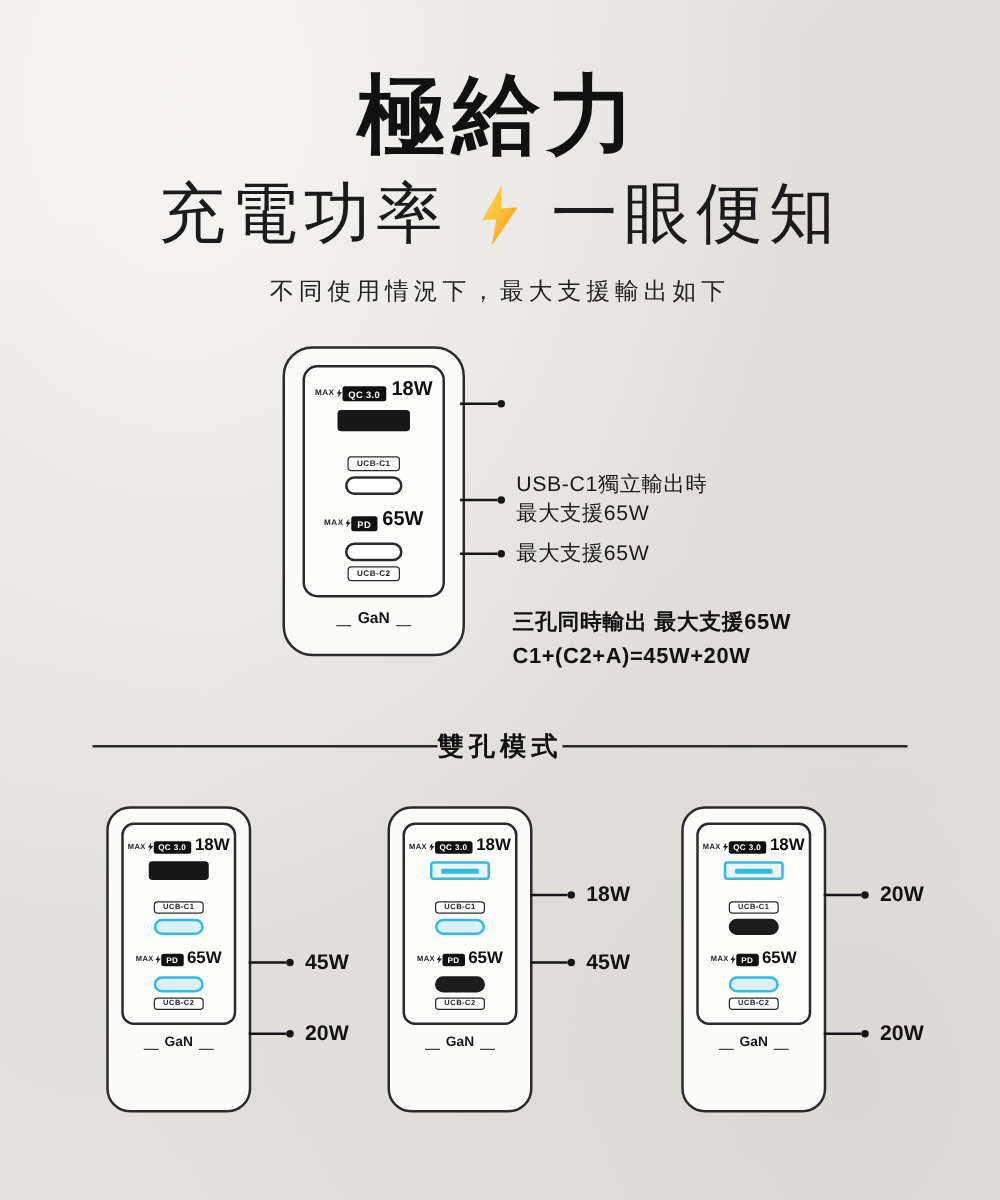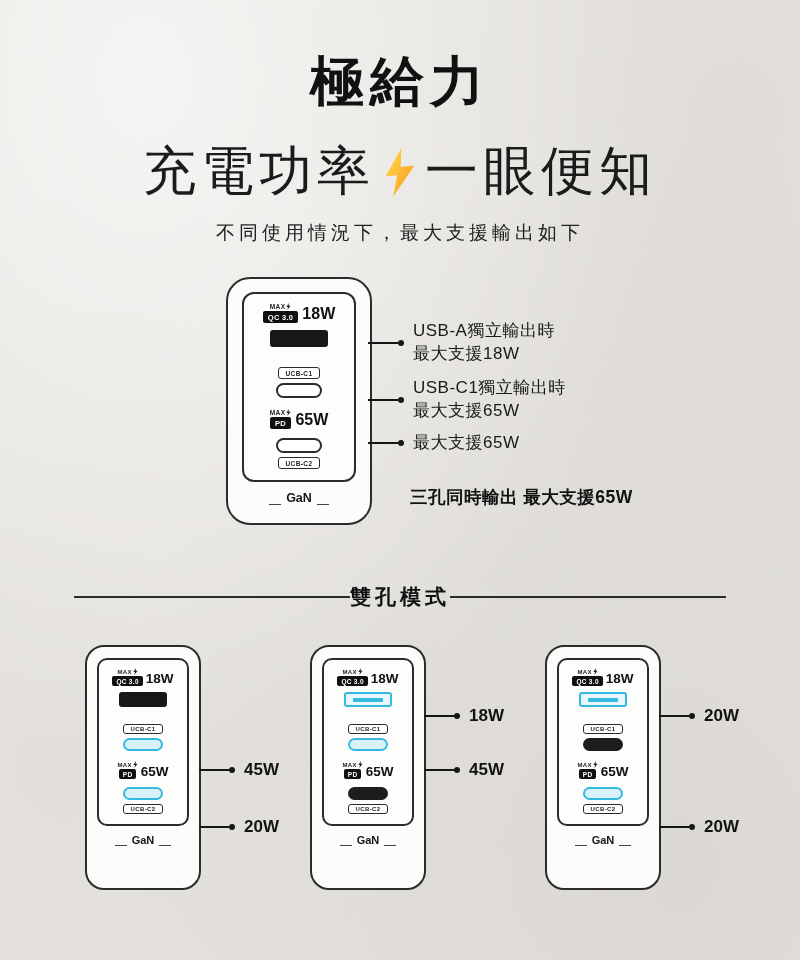--- a/index.html
+++ b/index.html
@@ -12,25 +12,25 @@
     background-image:
       radial-gradient(ellipse at 18% 8%,  rgba(255,255,255,.55), transparent 55%),
       radial-gradient(ellipse at 85% 90%, rgba(185,181,174,.30), transparent 60%),
       radial-gradient(ellipse at 92% 12%, rgba(198,194,187,.28), transparent 50%),
       radial-gradient(ellipse at 8% 80%,  rgba(200,196,190,.22), transparent 55%);
   }
 
   
   .title {
     position:absolute; top:46px; left:0; width:100%; margin:0;
-    text-align:center; font-size:54px; font-weight:900; letter-spacing:6px; color:#111;
+    text-align:center; font-size:70px; font-weight:900; letter-spacing:6px; color:#111;
   }
   .subtitle {
     position:absolute; top:136px; left:0; width:100%;
-    display:flex; justify-content:center; align-items:center; gap:8px;
+    display:flex; justify-content:center; align-items:center; gap:24px;
     font-size:53px; font-weight:400; letter-spacing:5px; color:#1b1b1b;
   }
   .bolt { width:34px; height:48px; transform:rotate(-4deg); }
   .description {
     position:absolute; top:220px; left:0; width:100%; margin:0;
     text-align:center; font-size:19px; letter-spacing:4px; color:#222;
   }
 
   
   .charger {
@@ -42,21 +42,21 @@
   .charger.sm { width:116px; height:245px; border-radius:19px; }
 
   .face {
     border:2px solid #2b2b2b; background:#fdfdfc;
     display:flex; flex-direction:column; align-items:center; box-sizing:border-box;
   }
   .lg .face { width:114px; margin-top:13px; border-radius:12px; padding:9px 0 11px; }
   .sm .face { width:92px;  margin-top:11px; border-radius:10px; padding:8px 0 10px; }
 
   .wrow { display:flex; align-items:flex-end; }
-  .badge-stack { display:flex; flex-direction:column; align-items:center; }
+  .badge-stack { display:flex; flex-direction:row; align-items:center; }
   .max-mini { display:flex; align-items:center; gap:1px; font-weight:700; color:#222; }
   .lg .max-mini { font-size:6.5px; letter-spacing:.4px; margin-bottom:1px; }
   .sm .max-mini { font-size:6px;   letter-spacing:.3px; margin-bottom:1px; }
   .mini-bolt { width:5px; height:7px; }
   .badge-dark {
     background:#101010; color:#fff; font-weight:700; border-radius:2px; letter-spacing:.3px;
   }
   .lg .badge-dark { font-size:7.5px; padding:1.5px 5px; }
   .sm .badge-dark { font-size:6.5px; padding:1.5px 4px; }
   .watt-big { font-weight:800; color:#101010; }
@@ -166,43 +166,40 @@
     <div class="gan-row">
       <span class="gan-line"></span>
       <span class="gan">GaN</span>
       <span class="gan-line"></span>
     </div>
   </div>
 
   <div class="callout" style="left:368px; top:320px;">
     <span class="cline"></span>
     <span class="cdot"></span>
-    <div class="ctext">
-      <div>USB-A獨立輸出時</div>
-      <div>最大支援18W</div>
-    </div>
   </div>
   <div class="callout" style="left:368px; top:377px;justify-content:flex-end;">
     <span class="cline"></span>
     <span class="cdot"></span>
     <div class="ctext">
       <div>USB-C1獨立輸出時</div>
       <div>最大支援65W</div>
     </div>
   </div>
   <div class="callout" style="left:368px; top:432px;">
     <span class="cline"></span>
     <span class="cdot"></span>
     <div class="ctext">
       <div>最大支援65W</div>
     </div>
   </div>
 
   <div class="summary" style="left:410px; top:484px;">
     <div>三孔同時輸出 最大支援65W</div>
+    <div>C1+(C2+A)=45W+20W</div>
   </div>
 
   <div class="divider">
     <span class="dline"></span>
     <span class="dlabel">雙孔模式</span>
     <span class="dline"></span>
   </div>
 
   <div class="charger sm" style="left:85px; top:645px;">
     <div class="face">

